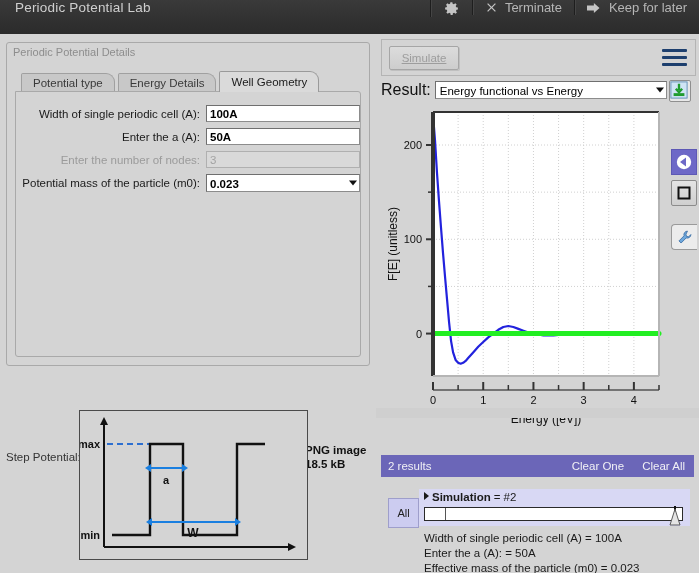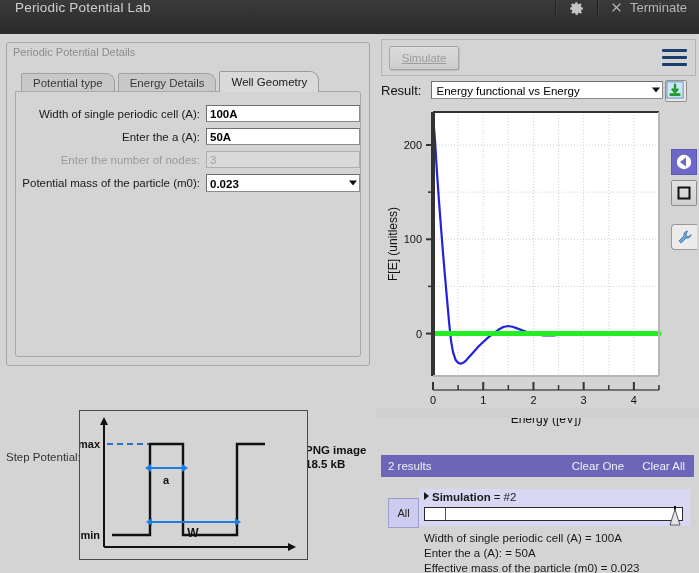--- a/index.html
+++ b/index.html
@@ -119,21 +119,21 @@
     box-shadow:1px 1px 0 #bfbfbf;
     text-decoration:underline;
   }
   .hamburger{
     position:absolute;right:8px;top:9px;width:25px;height:17px;
     display:flex;flex-direction:column;justify-content:space-between;
   }
   .hamburger i{display:block;height:3px;background:#1d3f6e;border-radius:1px;}
 
   .result-bar{position:absolute;left:5px;top:45px;width:313px;height:22px;display:flex;align-items:center;}
-  .result-lbl{font-size:13px;color:#111;margin-right:10px;}
+  .result-lbl{font-size:16px;color:#111;margin-right:4px;}
   .result-sel{
     position:relative;width:232px;height:18px;line-height:18px;
     background:#fff;border:1px solid #8c8c8c;border-top-color:#6f6f6f;border-left-color:#6f6f6f;
     font-size:11.5px;color:#000;padding:0 16px 0 4px;box-sizing:border-box;
     white-space:nowrap;overflow:hidden;
   }
   .dl-btn{
     position:absolute;right:2px;top:1px;width:20px;height:20px;
     border:1px solid #8f8f8f;background:#e8e8e8;border-radius:2px;
   }
@@ -210,20 +210,28 @@
 
     <div class="tb-btn">
       <span>
         <svg class="xicon" viewBox="0 0 24 24" fill="#c4c4c4">
           <path d="M20 5.6L18.4 4 12 10.4 5.6 4 4 5.6 10.4 12 4 18.4 5.6 20 12 13.6 18.4 20 20 18.4 13.6 12z"></path>
         </svg>
       </span>
       <span class="lbl">Terminate</span>
     </div>
 
+    <div class="tb-btn">
+      <span>
+        <svg class="arrowicon" viewBox="0 0 24 18" fill="#c4c4c4">
+          <path d="M0 5h11V1l9 8-9 8v-4H0z"></path>
+        </svg>
+      </span>
+      <span class="lbl">Keep for later</span>
+    </div>
   </div>
 
   <div class="left-pane">
 
     <div class="group">
       <div class="group-title">Periodic Potential Details</div>
 
       <div class="tabs">
         <div class="tab">Potential type</div>
         <div class="tab">Energy Details</div>

